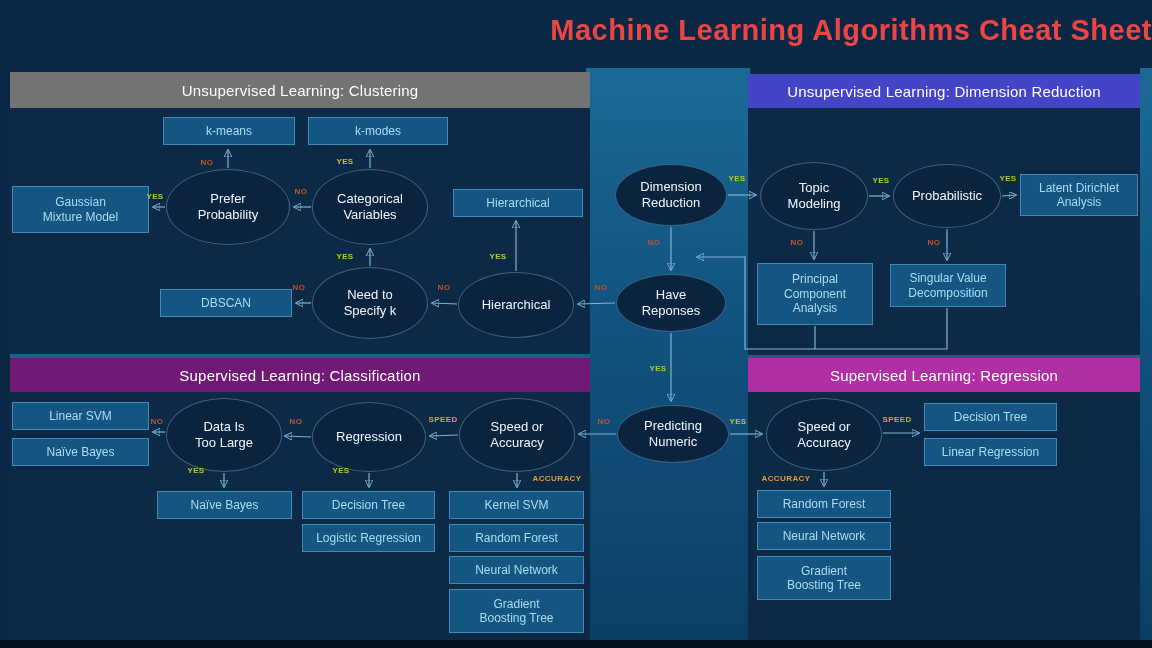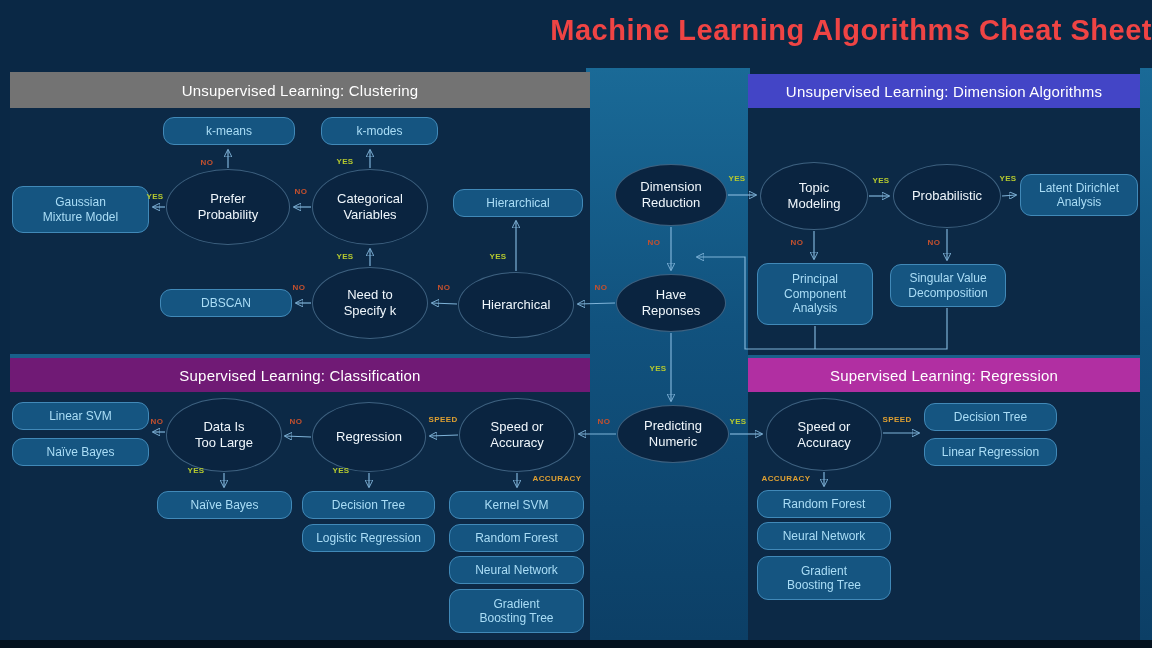--- a/index.html
+++ b/index.html
@@ -20,21 +20,21 @@
   .hdr-clustering { background:#737373; height:36px; }
   .hdr-dimred { background:#4345c6; }
   .hdr-classification { background:#701a75; }
   .hdr-regression { background:#b12fa2; }
   .gapline { position:absolute; background:#1a5f8a; }
   .start { position:absolute; left:590px; top:94px; width:160px; text-align:center;
     color:#ffffff; font-size:34px; letter-spacing:2px; }
   .edges { position:absolute; left:0; top:0; }
   .edges line, .edges path { stroke:#7fb3d8; stroke-width:1.2; fill:none; }
   .node { position:absolute; display:flex; align-items:center; justify-content:center;
-    text-align:center; line-height:1.2;border-radius:11px; }
+    text-align:center; line-height:1.2; }
   .rect { background:#155581; border:1px solid #4189b8; color:#aaddf6; font-size:12px; padding:2px 4px; }
   .ellipse { background:#0a2440; border:1px solid rgba(140,190,225,.4); border-radius:50%;
     color:#f0f7fc; font-size:13px; padding:0 20px; }
   .elabel { position:absolute; transform:translate(-50%,-50%);
     font-size:8px; font-weight:bold; letter-spacing:.4px; white-space:nowrap; }
   .elabel.yes { color:#b5c92f; }
   .elabel.no  { color:#c4502e; }
   .elabel.sa  { color:#dfa032; }
 </style>
 </head>
@@ -42,21 +42,21 @@
 
 <div class="canvas">
 
   <div class="strip" style="left:586px;top:68px;width:164px;height:572px"></div>
   <div class="strip" style="left:1140px;top:68px;width:12px;height:572px"></div>
 
   <section class="panel" style="left:10px;top:72px;width:580px;height:282px">
     <div class="panel-header hdr-clustering">Unsupervised Learning: Clustering</div>
   </section>
   <section class="panel" style="left:748px;top:74px;width:392px;height:281px">
-    <div class="panel-header hdr-dimred">Unsupervised Learning: Dimension Algorithms</div>
+    <div class="panel-header hdr-dimred">Unsupervised Learning: Dimension Reduction</div>
   </section>
   <section class="panel" style="left:10px;top:358px;width:580px;height:282px">
     <div class="panel-header hdr-classification">Supervised Learning: Classification</div>
   </section>
   <section class="panel" style="left:748px;top:358px;width:392px;height:282px">
     <div class="panel-header hdr-regression">Supervised Learning: Regression</div>
   </section>
   <div class="gapline" style="left:10px;top:354px;width:580px;height:4px"></div>
   <div class="gapline" style="left:748px;top:355px;width:392px;height:3px"></div>
 
@@ -95,21 +95,21 @@
     <line x1="165" y1="432" x2="153" y2="432" marker-end="url(#arrowhead)"></line>
     <line x1="224" y1="473" x2="224" y2="487" marker-end="url(#arrowhead)"></line>
     <line x1="369" y1="473" x2="369" y2="487" marker-end="url(#arrowhead)"></line>
     <line x1="517" y1="473" x2="517" y2="487" marker-end="url(#arrowhead)"></line>
 
     <line x1="883" y1="433" x2="919" y2="433" marker-end="url(#arrowhead)"></line>
     <line x1="824" y1="472" x2="824" y2="486" marker-end="url(#arrowhead)"></line>
   </svg>
 
   <div class="node rect" style="left:163px;top:117px;width:132px;height:28px">k-means</div>
-  <div class="node rect" style="left:321px;top:117px;width:117px;height:28px">k-modes</div>
+  <div class="node rect" style="left:308px;top:117px;width:140px;height:28px">k-modes</div>
   <div class="node ellipse" style="left:166px;top:169px;width:124px;height:76px">Prefer Probability</div>
   <div class="node ellipse" style="left:312px;top:169px;width:116px;height:76px">Categorical Variables</div>
   <div class="node rect" style="left:12px;top:186px;width:137px;height:47px;padding:2px 26px">Gaussian Mixture Model</div>
   <div class="node rect" style="left:453px;top:189px;width:130px;height:28px">Hierarchical</div>
   <div class="node ellipse" style="left:312px;top:267px;width:116px;height:72px">Need to Specify k</div>
   <div class="node ellipse" style="left:458px;top:272px;width:116px;height:66px">Hierarchical</div>
   <div class="node rect" style="left:160px;top:289px;width:132px;height:28px">DBSCAN</div>
 
   <div class="node ellipse" style="left:615px;top:164px;width:112px;height:62px">Dimension Reduction</div>
   <div class="node ellipse" style="left:616px;top:274px;width:110px;height:58px">Have Reponses</div>

